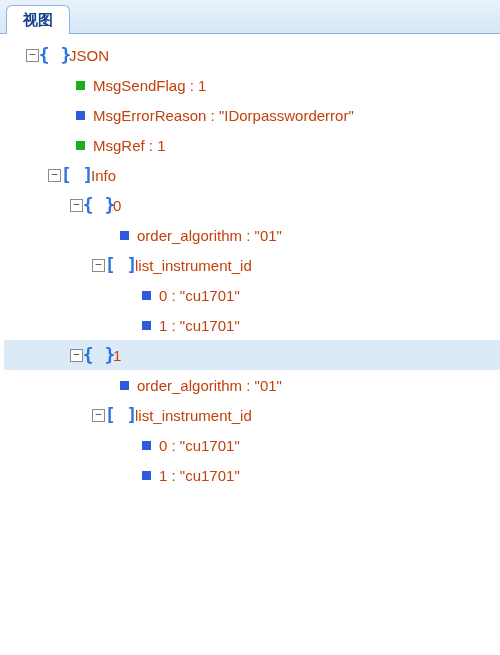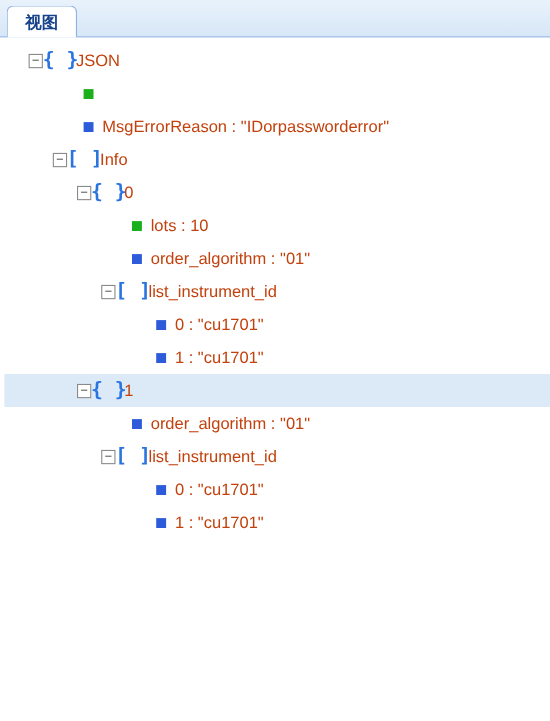--- a/index.html
+++ b/index.html
@@ -140,32 +140,44 @@
       <span>{ }</span>
     </span>
     <span class="label">JSON</span>
   </div>
 
   <div class="row">
     <span class="indent"></span>
       <span class="indent"></span>
       <span class="indent"></span>
     <span class="bullet num"></span>
+    <span class="label">
+      <span>MsgSendFlag</span><span> : </span><span>1</span>
+    </span>
   </div>
 
   <div class="row">
     <span class="indent"></span>
       <span class="indent"></span>
       <span class="indent"></span>
     <span class="bullet str"></span>
     <span class="label">
       <span>MsgErrorReason</span><span> : </span><span>"IDorpassworderror"</span>
     </span>
   </div>
 
+  <div class="row">
+    <span class="indent"></span>
+      <span class="indent"></span>
+      <span class="indent"></span>
+    <span class="bullet num"></span>
+    <span class="label">
+      <span>MsgRef</span><span> : </span><span>1</span>
+    </span>
+  </div>
 
   <div class="row">
     <span class="indent"></span>
       <span class="indent"></span>
     <span class="expander">−</span>
     <span class="node-icon arr">
       <span>[ ]</span>
     </span>
     <span class="label">Info</span>
   </div>
@@ -174,31 +186,20 @@
     <span class="indent"></span>
       <span class="indent"></span>
       <span class="indent"></span>
     <span class="expander">−</span>
     <span class="node-icon obj">
       <span>{ }</span>
     </span>
     <span class="label">0</span>
   </div>
 
-  <div class="row">
-    <span class="indent"></span>
-      <span class="indent"></span>
-      <span class="indent"></span>
-      <span class="indent"></span>
-      <span class="indent"></span>
-    <span class="bullet num"></span>
-    <span class="label">
-      <span>lots</span><span> : </span><span>10</span>
-    </span>
-  </div>
 
   <div class="row">
     <span class="indent"></span>
       <span class="indent"></span>
       <span class="indent"></span>
       <span class="indent"></span>
       <span class="indent"></span>
     <span class="bullet str"></span>
     <span class="label">
       <span>order_algorithm</span><span> : </span><span>"01"</span>

